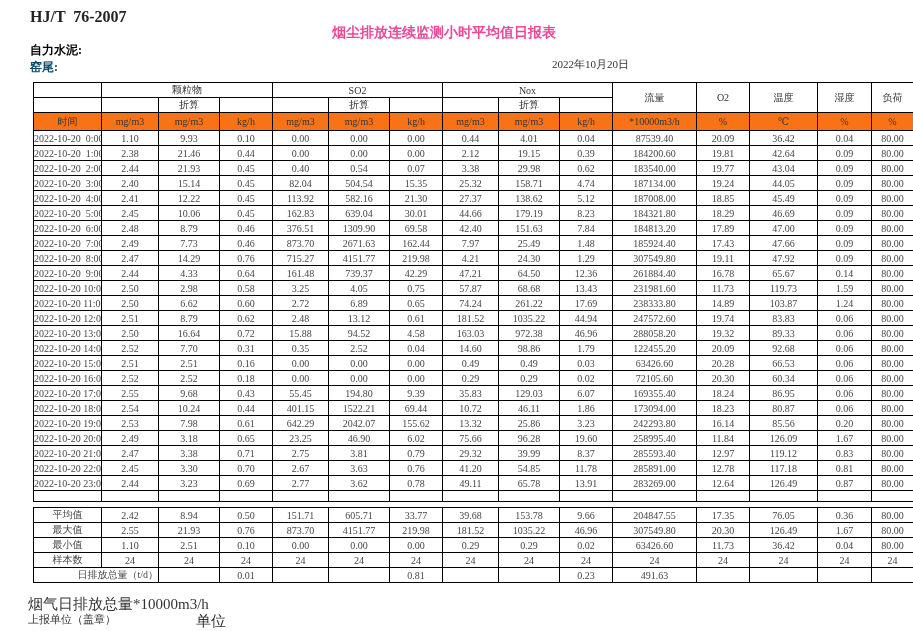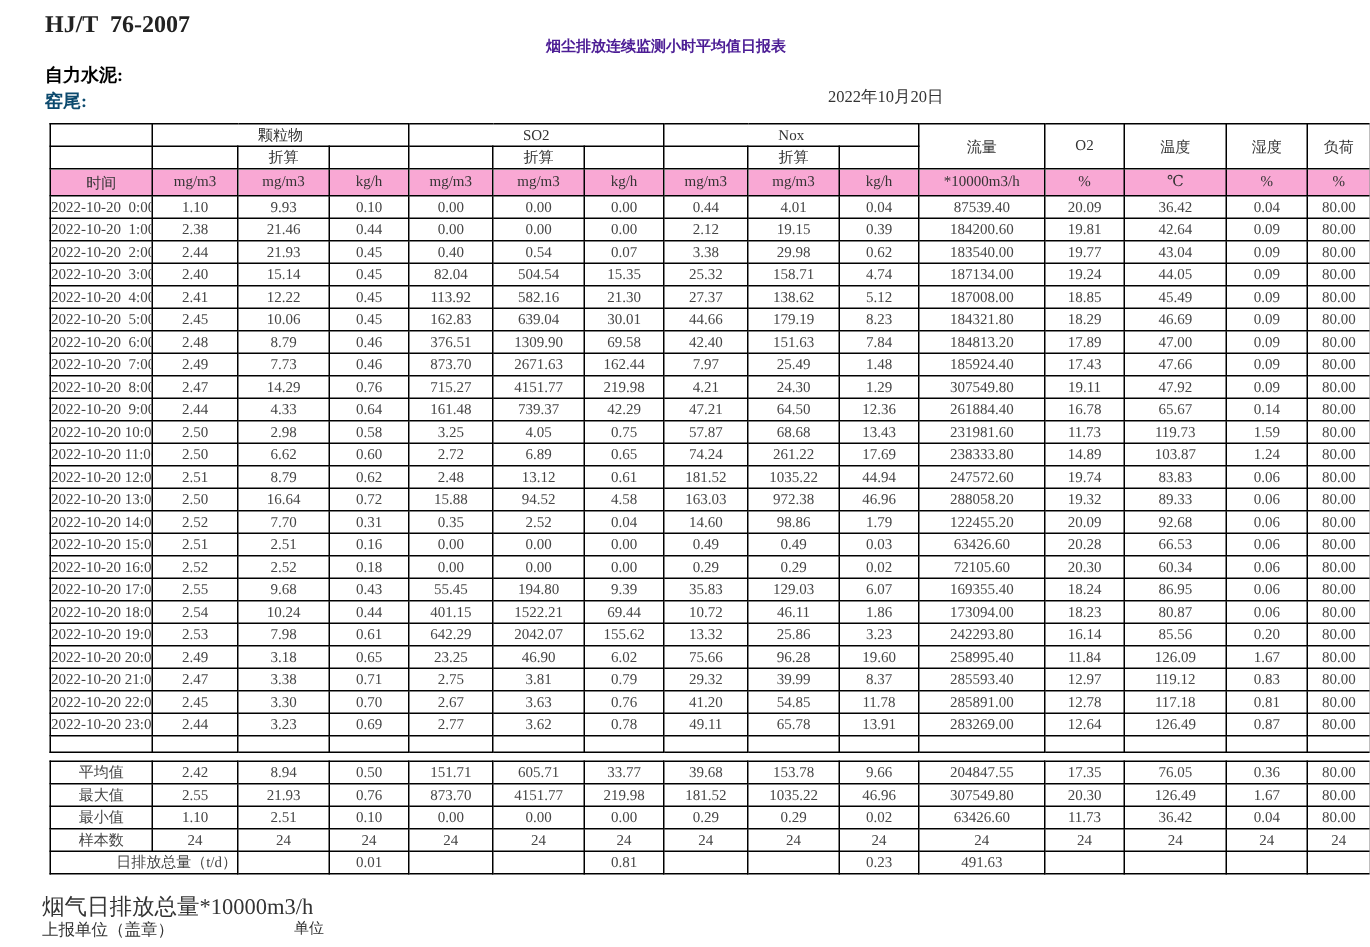--- a/index.html
+++ b/index.html
@@ -3,41 +3,41 @@
 <meta charset="utf-8">
 <style>
   html,body{margin:0;padding:0;}
   body{
     width:913px;height:631px;background:#ffffff;position:relative;
     font-family:"Liberation Serif","DejaVu Serif",serif;color:#333;
     overflow:hidden;
   }
   .abs{position:absolute;white-space:pre;}
   #std-label{left:30px;top:8px;font-weight:bold;font-size:16px;color:#222;}
-  #page-title{left:0;top:24px;width:888px;text-align:center;font-weight:bold;font-size:10px;color:#4c1d95;}
+  #page-title{left:0;top:24px;width:888px;text-align:center;font-weight:bold;font-size:14px;color:#ec4899;}
   #company-label{left:30px;top:42px;font-weight:bold;font-size:12px;color:#000000;}
   #location-label{left:30px;top:59px;font-weight:bold;font-size:12px;color:#0c4a6e;}
   #report-date{left:552px;top:57px;font-size:11px;color:#333;}
   table{
     position:absolute;left:33px;top:82px;width:880px;
     border-collapse:collapse;table-layout:fixed;font-size:10px;
   }
   td{
     border:1px solid #000;text-align:center;vertical-align:middle;
     padding:0;height:14px;overflow:hidden;white-space:pre;color:#454545;
   }
   thead td{color:#333;}
-  tr.unit-row td{background:#f9a8d4;height:17px;}
+  tr.unit-row td{background:#f97316;height:17px;}
   tbody tr td{height:14px;}
   tr[data-name="empty-row"] td{height:10px;}
   td.nob{border:none;height:5px;background:#fff;}
   td.left{text-align:right;padding-left:2px;}
   #footer-line1{left:28px;top:595px;font-size:15px;color:#333;}
   #footer-line2{left:28px;top:612px;font-size:11px;color:#333;}
-  #footer-unit{left:196px;top:612px;font-size:10px;color:#333;}
+  #footer-unit{left:196px;top:612px;font-size:15px;color:#333;}
 </style>
 </head>
 <body data-name="report-page">
 
 <div class="abs" id="std-label" data-name="standard-code-label">HJ/T  76-2007</div>
 <div class="abs" id="page-title" data-name="page-title">烟尘排放连续监测小时平均值日报表</div>
 <div class="abs" id="company-label" data-name="company-label">自力水泥:</div>
 <div class="abs" id="location-label" data-name="location-label">窑尾:</div>
 <div class="abs" id="report-date" data-name="report-date">2022年10月20日</div>
 

